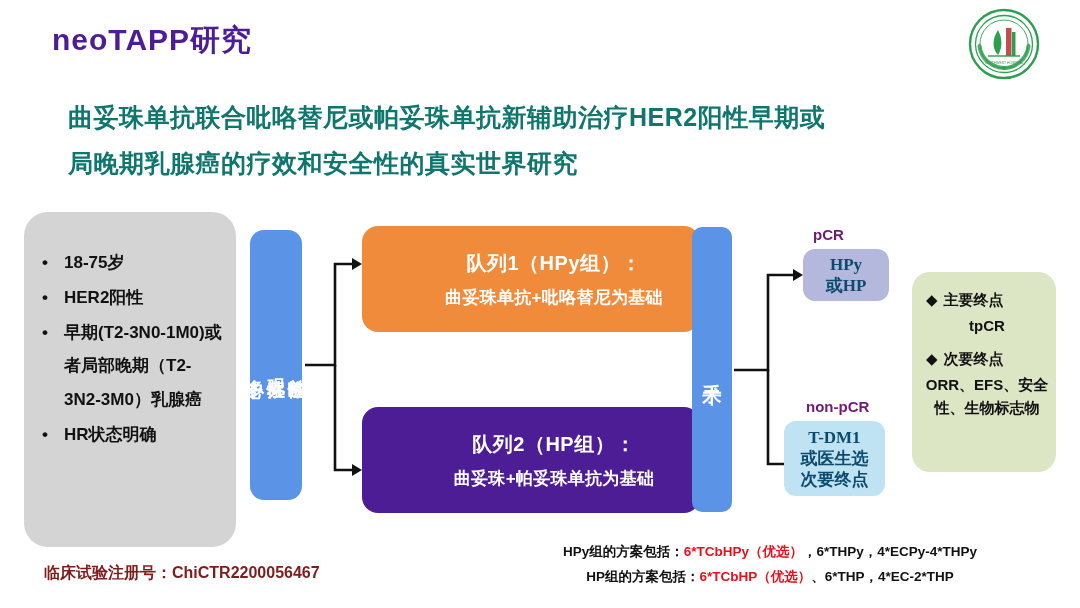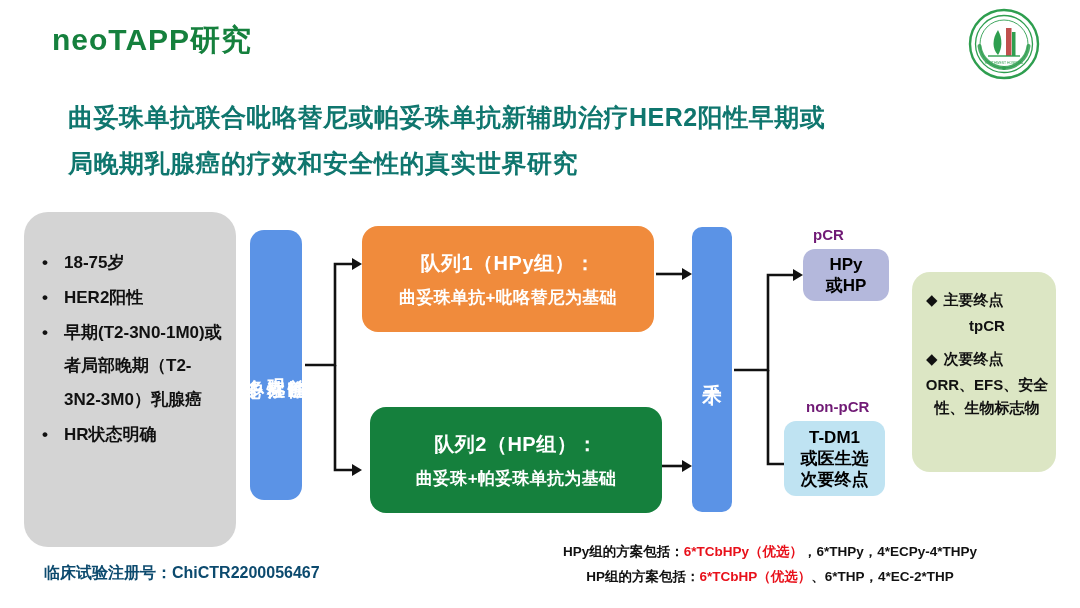--- a/index.html
+++ b/index.html
@@ -18,21 +18,21 @@
     overflow: hidden;
   }
 
   
   #study-tag {
     position: absolute;
     left: 52px;
     top: 20px;
     font-size: 30px;
     font-weight: bold;
-    color: #15803d;
+    color: #4c1d95;
     letter-spacing: 1px;
     white-space: nowrap;
   }
   #logo {
     position: absolute;
     left: 968px;
     top: 8px;
     width: 72px;
     height: 72px;
   }
@@ -112,33 +112,33 @@
     position: absolute;
     width: 292px;
     border-radius: 16px;
     color: #ffffff;
     text-align: center;
     display: flex;
     flex-direction: column;
     justify-content: center;
     align-items: center;
     gap: 9px;
+    padding-left: 46px;
   }
   #cohort-1 {
     left: 362px;
     top: 226px;
     height: 106px;
     background: #F08B3C;
   }
   #cohort-2 {
     left: 362px;
     top: 407px;
     height: 106px;
-    background: #15803d;
-    margin-left: 8px;
+    background: #4c1d95;
   }
   .cohort-title {
     font-size: 20px;
     font-weight: bold;
     letter-spacing: 0.5px;
   }
   .cohort-regimen {
     font-size: 17px;
     font-weight: bold;
     letter-spacing: 0.3px;
@@ -173,29 +173,30 @@
     font-weight: bold;
     color: #701a75;
     white-space: nowrap;
   }
   #pcr-label { left: 813px; top: 226px; }
   #nonpcr-label { left: 806px; top: 398px; }
 
   .outcome-box {
     position: absolute;
     border-radius: 12px;
-    color: #000000;
+    color: #0c4a6e;
     font-size: 17px;
     font-weight: bold;
     text-align: center;
     line-height: 1.25;
     display: flex;
     flex-direction: column;
     justify-content: center;
     align-items: center;
+    font-family: Liberation Serif, serif;
   }
   #pcr-box {
     left: 803px;
     top: 249px;
     width: 86px;
     height: 52px;
     background: #B4B8DC;
   }
   #nonpcr-box {
     left: 784px;
@@ -237,21 +238,21 @@
     padding: 0 6px;
   }
 
   
   #registry-note {
     position: absolute;
     left: 44px;
     top: 563px;
     font-size: 16px;
     font-weight: bold;
-    color: #0c4a6e;
+    color: #7f1d1d;
     white-space: nowrap;
   }
   #regimen-notes {
     position: absolute;
     left: 470px;
     top: 540px;
     width: 600px;
     font-size: 13.5px;
     font-weight: bold;
     color: #111111;

